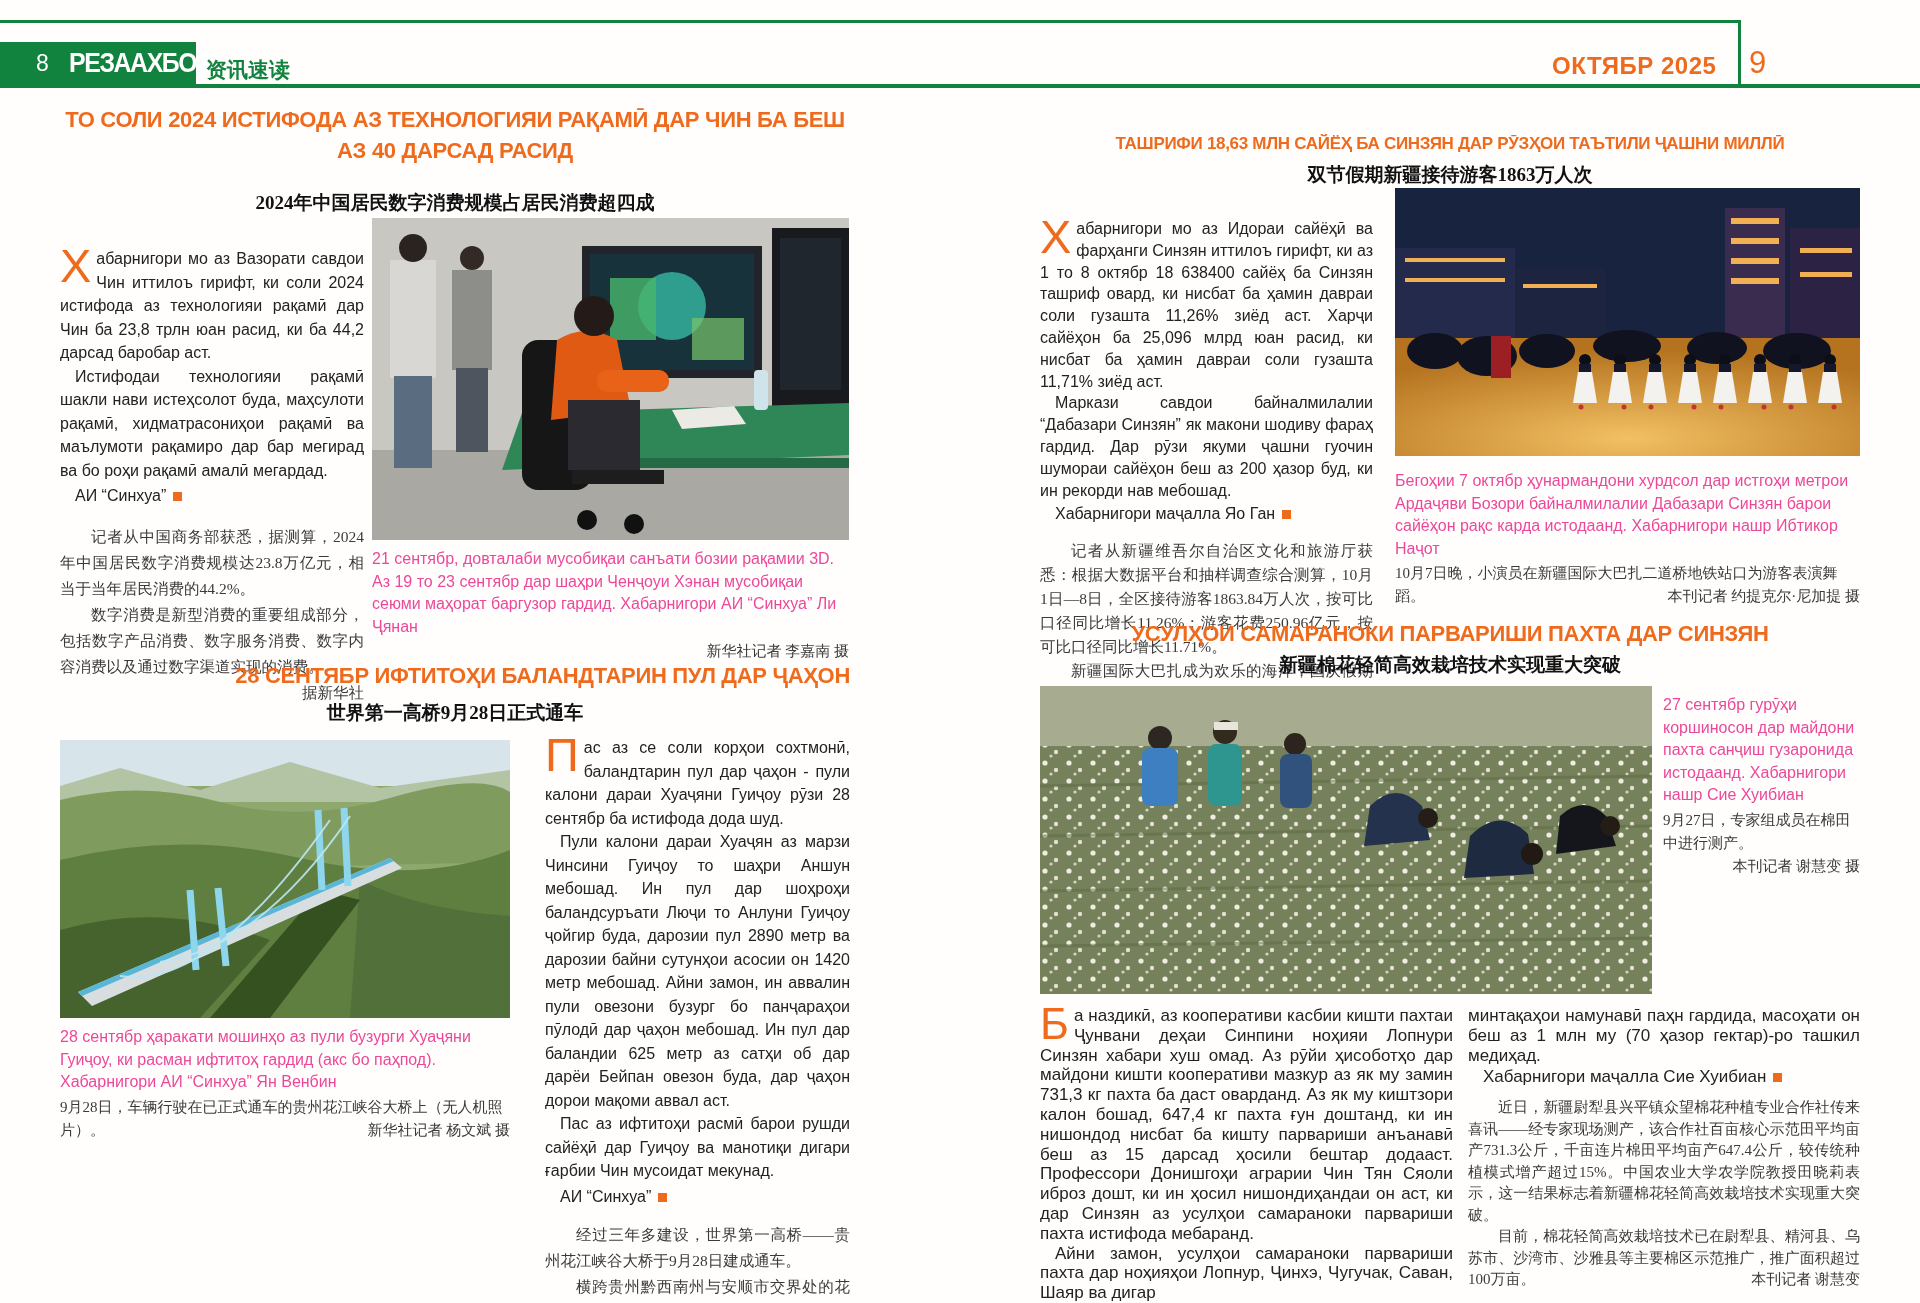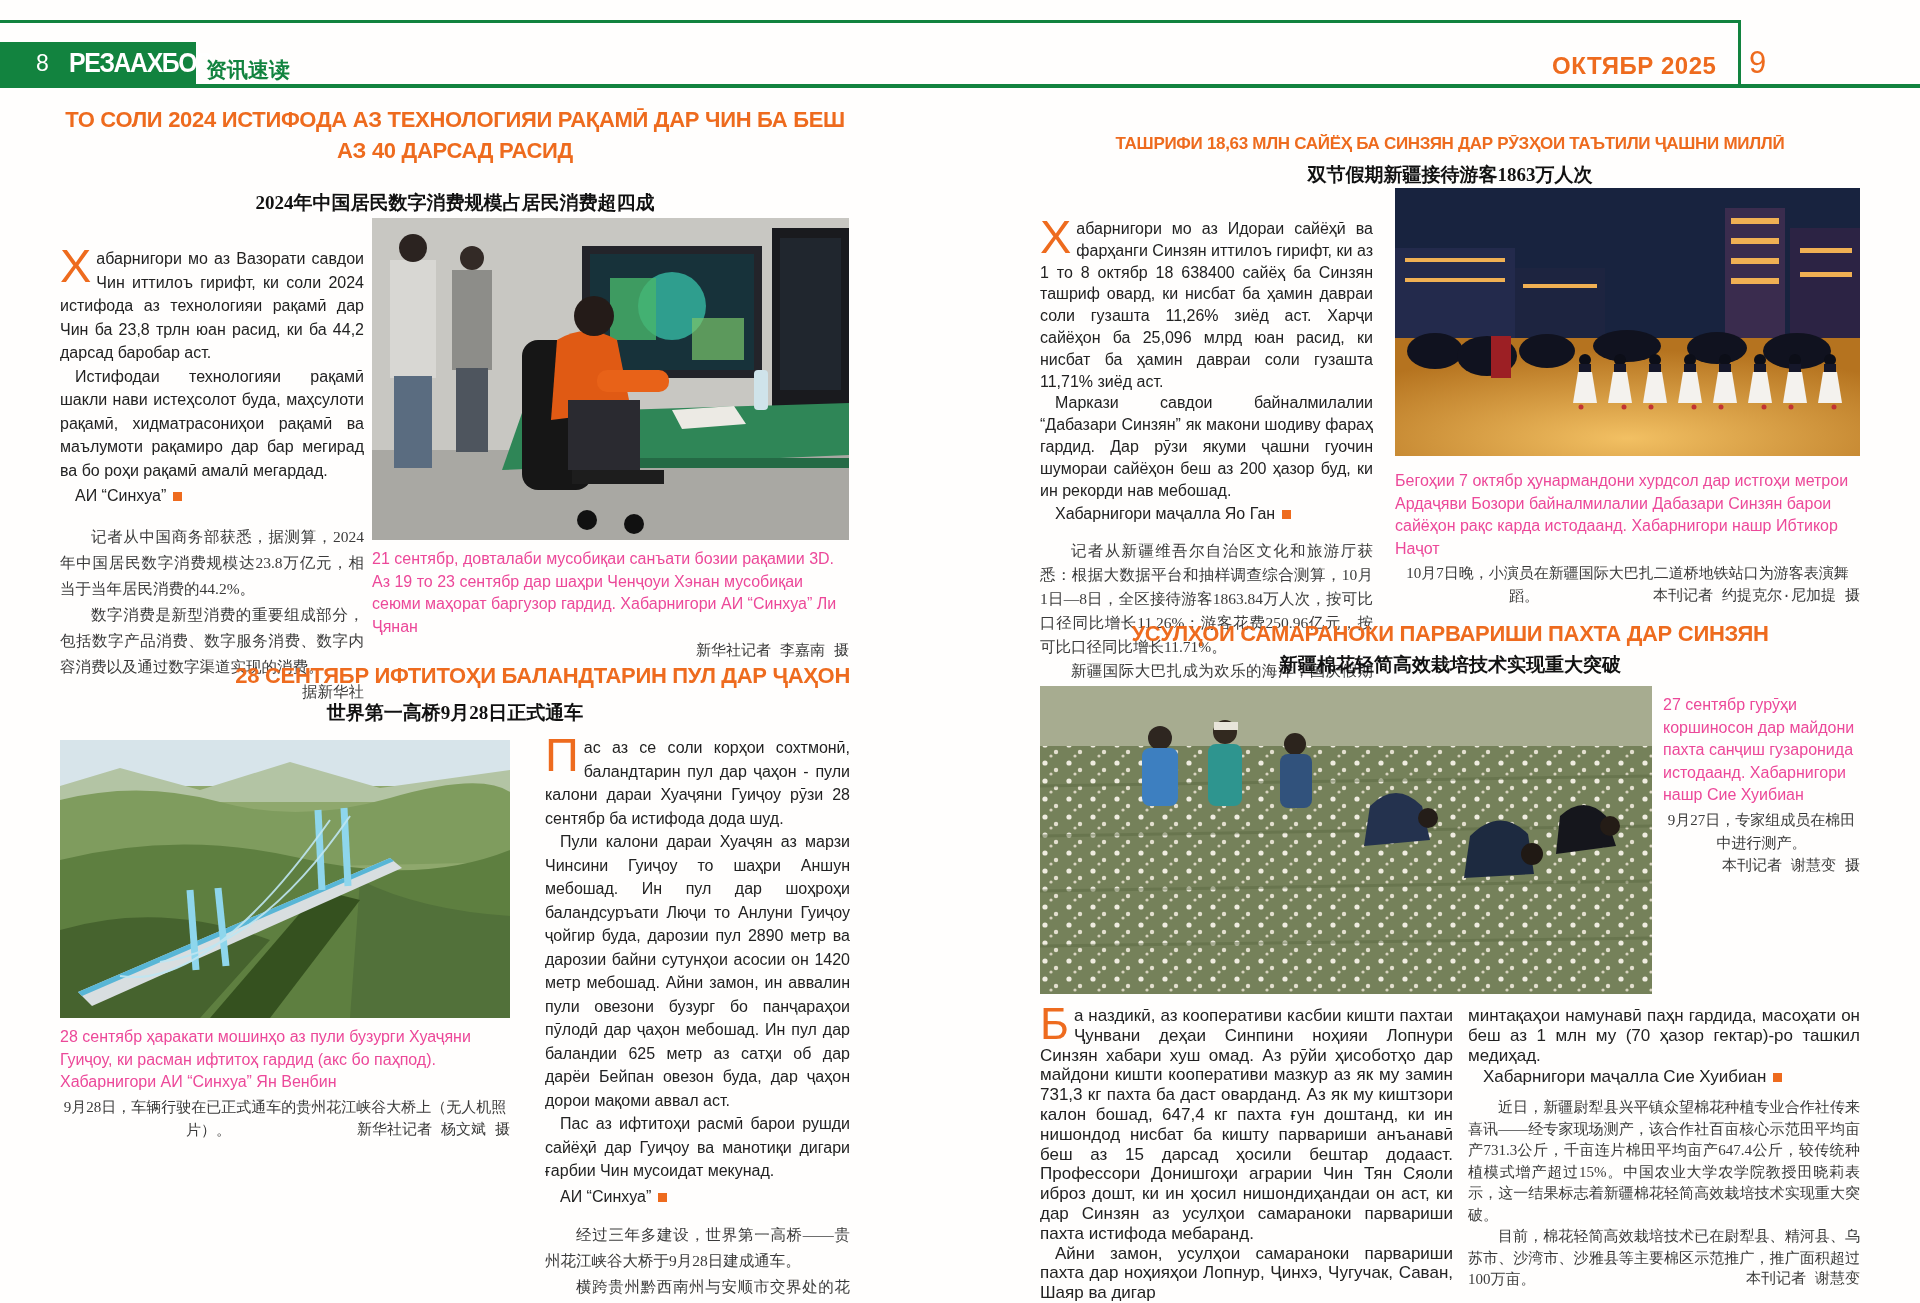--- a/index.html
+++ b/index.html
@@ -26,25 +26,25 @@
         font-family:"Liberation Serif","DejaVu Serif",serif;}
   .col{position:absolute;text-align:justify;}
   .col p{margin:0;}
   .body16 p{font-size:16px;line-height:23.5px;}
   .indent{text-indent:15px;}
   .dcap{float:left;color:#ee6b1e;font-size:47px;line-height:38px;padding-right:5px;}
   .byline{text-indent:15px;margin-top:2px !important;}
   .sq{display:inline-block;width:9px;height:9px;background:#ee6b1e;margin-left:7px;}
   .cnblock{font-family:"Liberation Serif","DejaVu Serif",serif;color:#3a3a3a;}
   .cnblock p{font-size:15.5px;line-height:26px;text-indent:2em;}
-  .crd{float:right;text-indent:0;font-family:Liberation Mono, monospace;}
+  .crd{float:right;text-indent:0;}
   .caption{position:absolute;text-align:left;}
   .caption .tj{font-size:16px;line-height:22.5px;margin:0;color:#ec4899;}
   .caption .cn{font-family:"Liberation Serif","DejaVu Serif",serif;color:#3a3a3a;
-        font-size:15px;line-height:23px;margin:2px 0 0 0;text-align:center;}
+        font-size:15px;line-height:23px;margin:2px 0 0 0;}
   .photo{position:absolute;overflow:hidden;}
   .photo svg{display:block;width:100%;height:100%;}
 </style>
 </head>
 <body>
 
 <div id="page">
 
   <div class="topline"></div>
   <div class="vline"></div>

